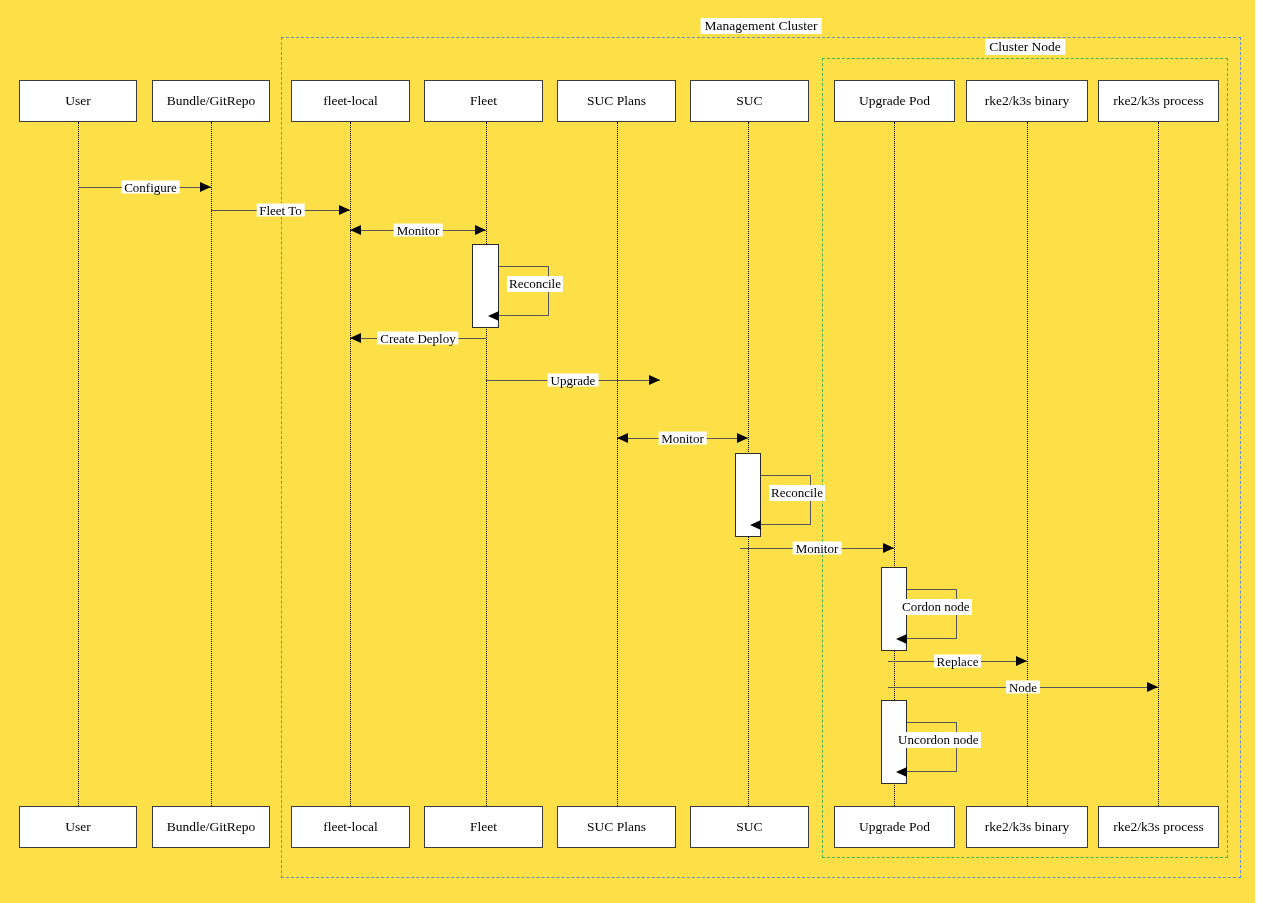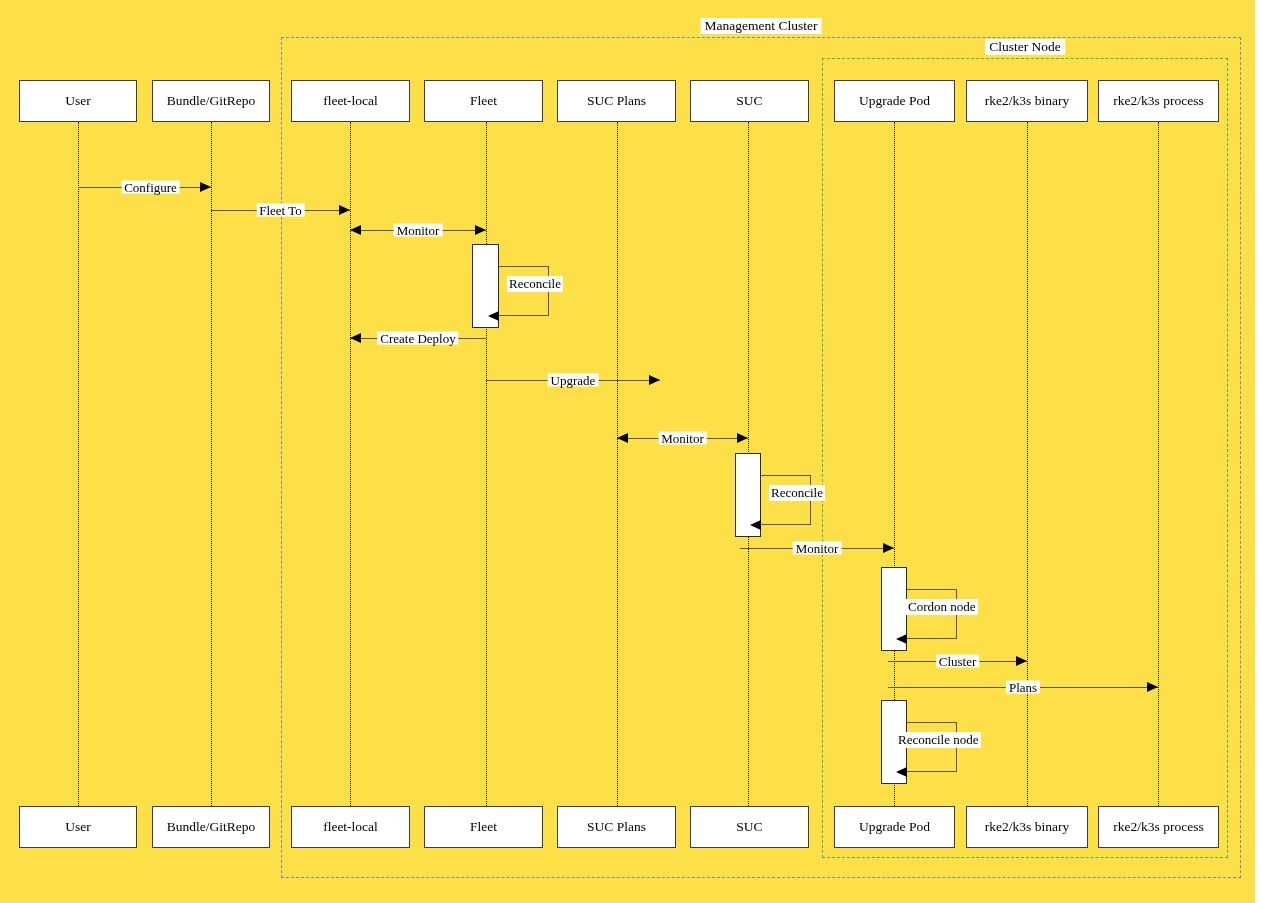--- a/index.html
+++ b/index.html
@@ -146,44 +146,44 @@
       <div class="msg-label" style="left: 573px; top: 380px;">Upgrade</div>
       <div class="msg-line" style="left: 617px; top: 438px; width: 131px;"></div>
       <div class="arrowhead arrow-right" style="top: 433px; left: 737px;"></div>
       <div class="arrowhead arrow-left" style="top: 433px; left: 617px;"></div>
       <div class="msg-label" style="left: 682.5px; top: 438px;">Monitor</div>
       <div class="msg-line" style="left: 740px; top: 548px; width: 154px;"></div>
       <div class="arrowhead arrow-right" style="top: 543px; left: 883px;"></div>
       <div class="msg-label" style="left: 817px; top: 548px;">Monitor</div>
       <div class="msg-line" style="left: 888px; top: 661px; width: 139px;"></div>
       <div class="arrowhead arrow-right" style="top: 656px; left: 1016px;"></div>
-      <div class="msg-label" style="left: 957.5px; top: 661px;">Cluster</div>
+      <div class="msg-label" style="left: 957.5px; top: 661px;">Replace</div>
       <div class="msg-line" style="left: 888px; top: 687px; width: 270px;"></div>
       <div class="arrowhead arrow-right" style="top: 682px; left: 1147px;"></div>
-      <div class="msg-label" style="left: 1023px; top: 687px;">Plans</div>
+      <div class="msg-label" style="left: 1023px; top: 687px;">Node</div>
     </div>
   <div id="layer-activations">
       <div class="activation" style="left: 472px; top: 244px; width: 27px; height: 84px;"></div>
       <div class="activation" style="left: 735px; top: 453px; width: 26px; height: 84px;"></div>
       <div class="activation" style="left: 881px; top: 567px; width: 26px; height: 84px;"></div>
       <div class="activation" style="left: 881px; top: 700px; width: 26px; height: 84px;"></div>
     </div>
   <div id="layer-selfmsgs">
       <div class="selfloop" style="left: 499px; top: 266px; width: 50px; height: 50px;"></div>
       <div class="arrowhead arrow-left" style="left: 488px; top: 310.5px;"></div>
       <div class="selfloop-label" style="left: 507px; top: 284px;">Reconcile</div>
       <div class="selfloop" style="left: 761px; top: 475px; width: 50px; height: 50px;"></div>
       <div class="arrowhead arrow-left" style="left: 750px; top: 519.5px;"></div>
       <div class="selfloop-label" style="left: 769px; top: 493px;">Reconcile</div>
       <div class="selfloop" style="left: 907px; top: 589px; width: 50px; height: 50px;"></div>
       <div class="arrowhead arrow-left" style="left: 896px; top: 633.5px;"></div>
-      <div class="selfloop-label" style="left: 900px; top: 607px; margin-left: 6px;">Cordon node</div>
+      <div class="selfloop-label" style="left: 900px; top: 607px;">Cordon node</div>
       <div class="selfloop" style="left: 907px; top: 722px; width: 50px; height: 50px;"></div>
       <div class="arrowhead arrow-left" style="left: 896px; top: 766.5px;"></div>
-      <div class="selfloop-label" style="left: 896px; top: 740px;">Reconcile node</div>
+      <div class="selfloop-label" style="left: 896px; top: 740px;">Uncordon node</div>
     </div>
   <div id="layer-participants-top">
       <div class="participant" style="left: 19px; top: 80px; width: 118px; height: 42px;">
         <span>User</span>
       </div>
       <div class="participant" style="left: 152px; top: 80px; width: 118px; height: 42px;">
         <span>Bundle/GitRepo</span>
       </div>
       <div class="participant" style="left: 291px; top: 80px; width: 119px; height: 42px;">
         <span>fleet-local</span>

